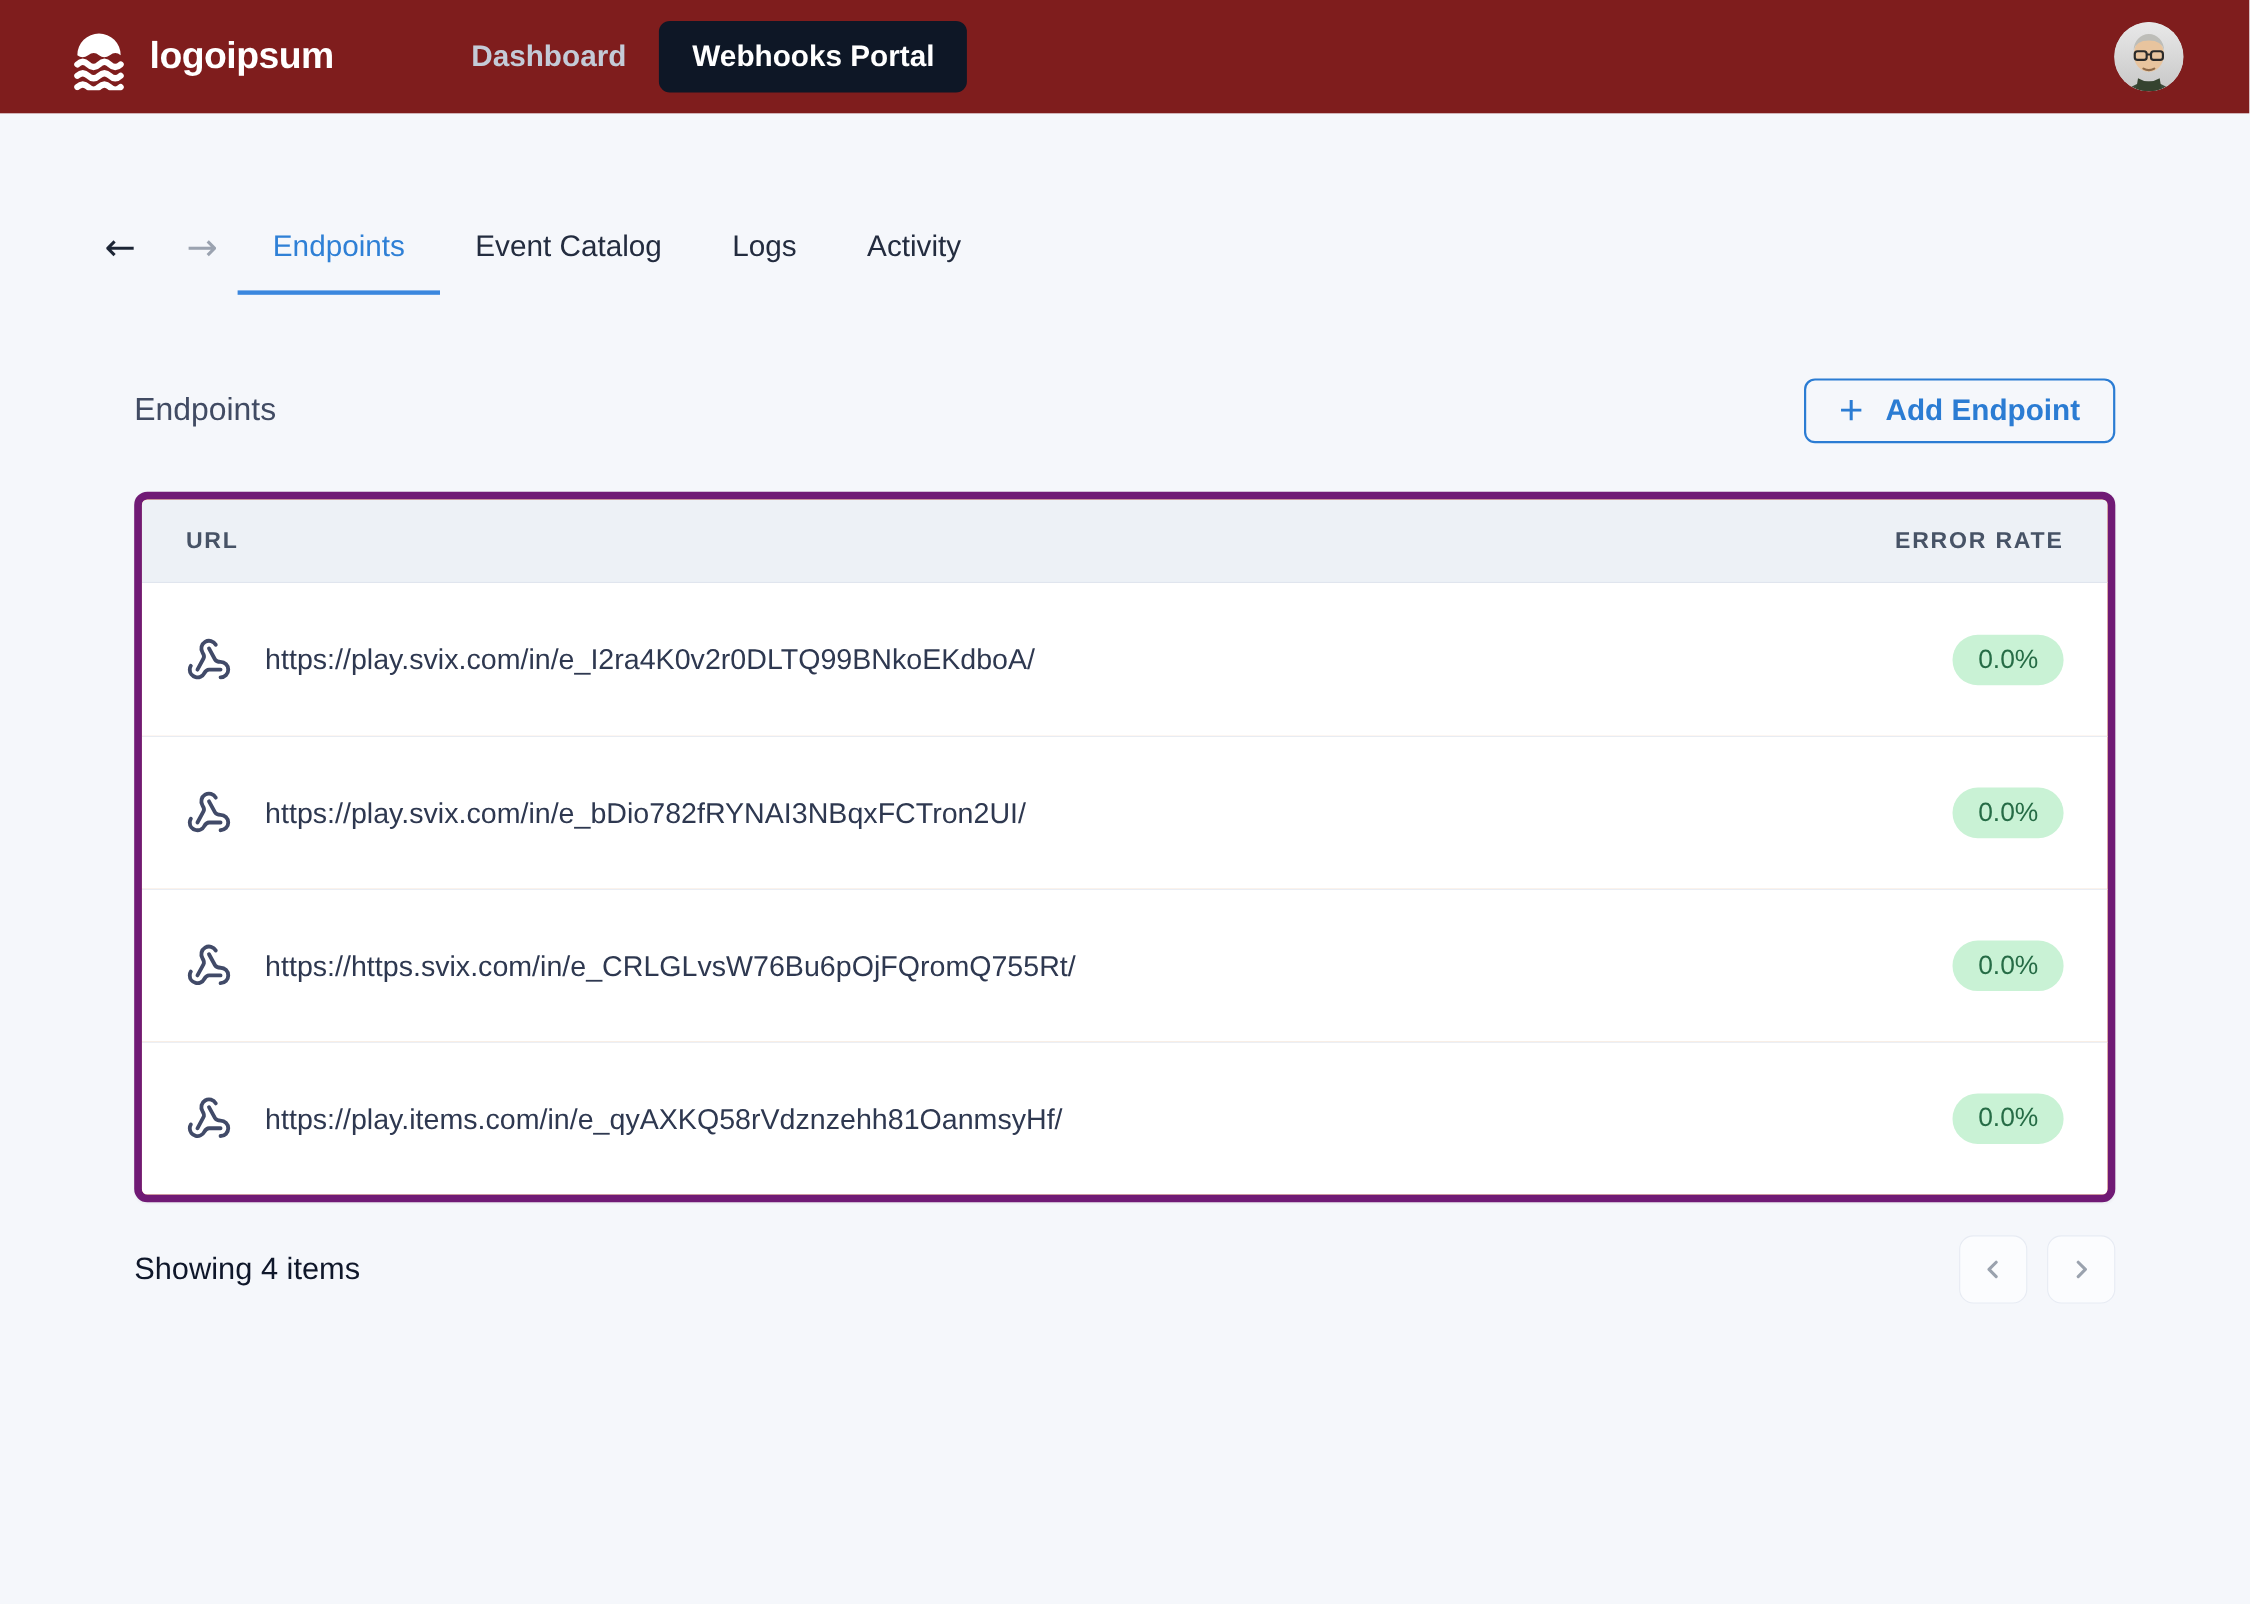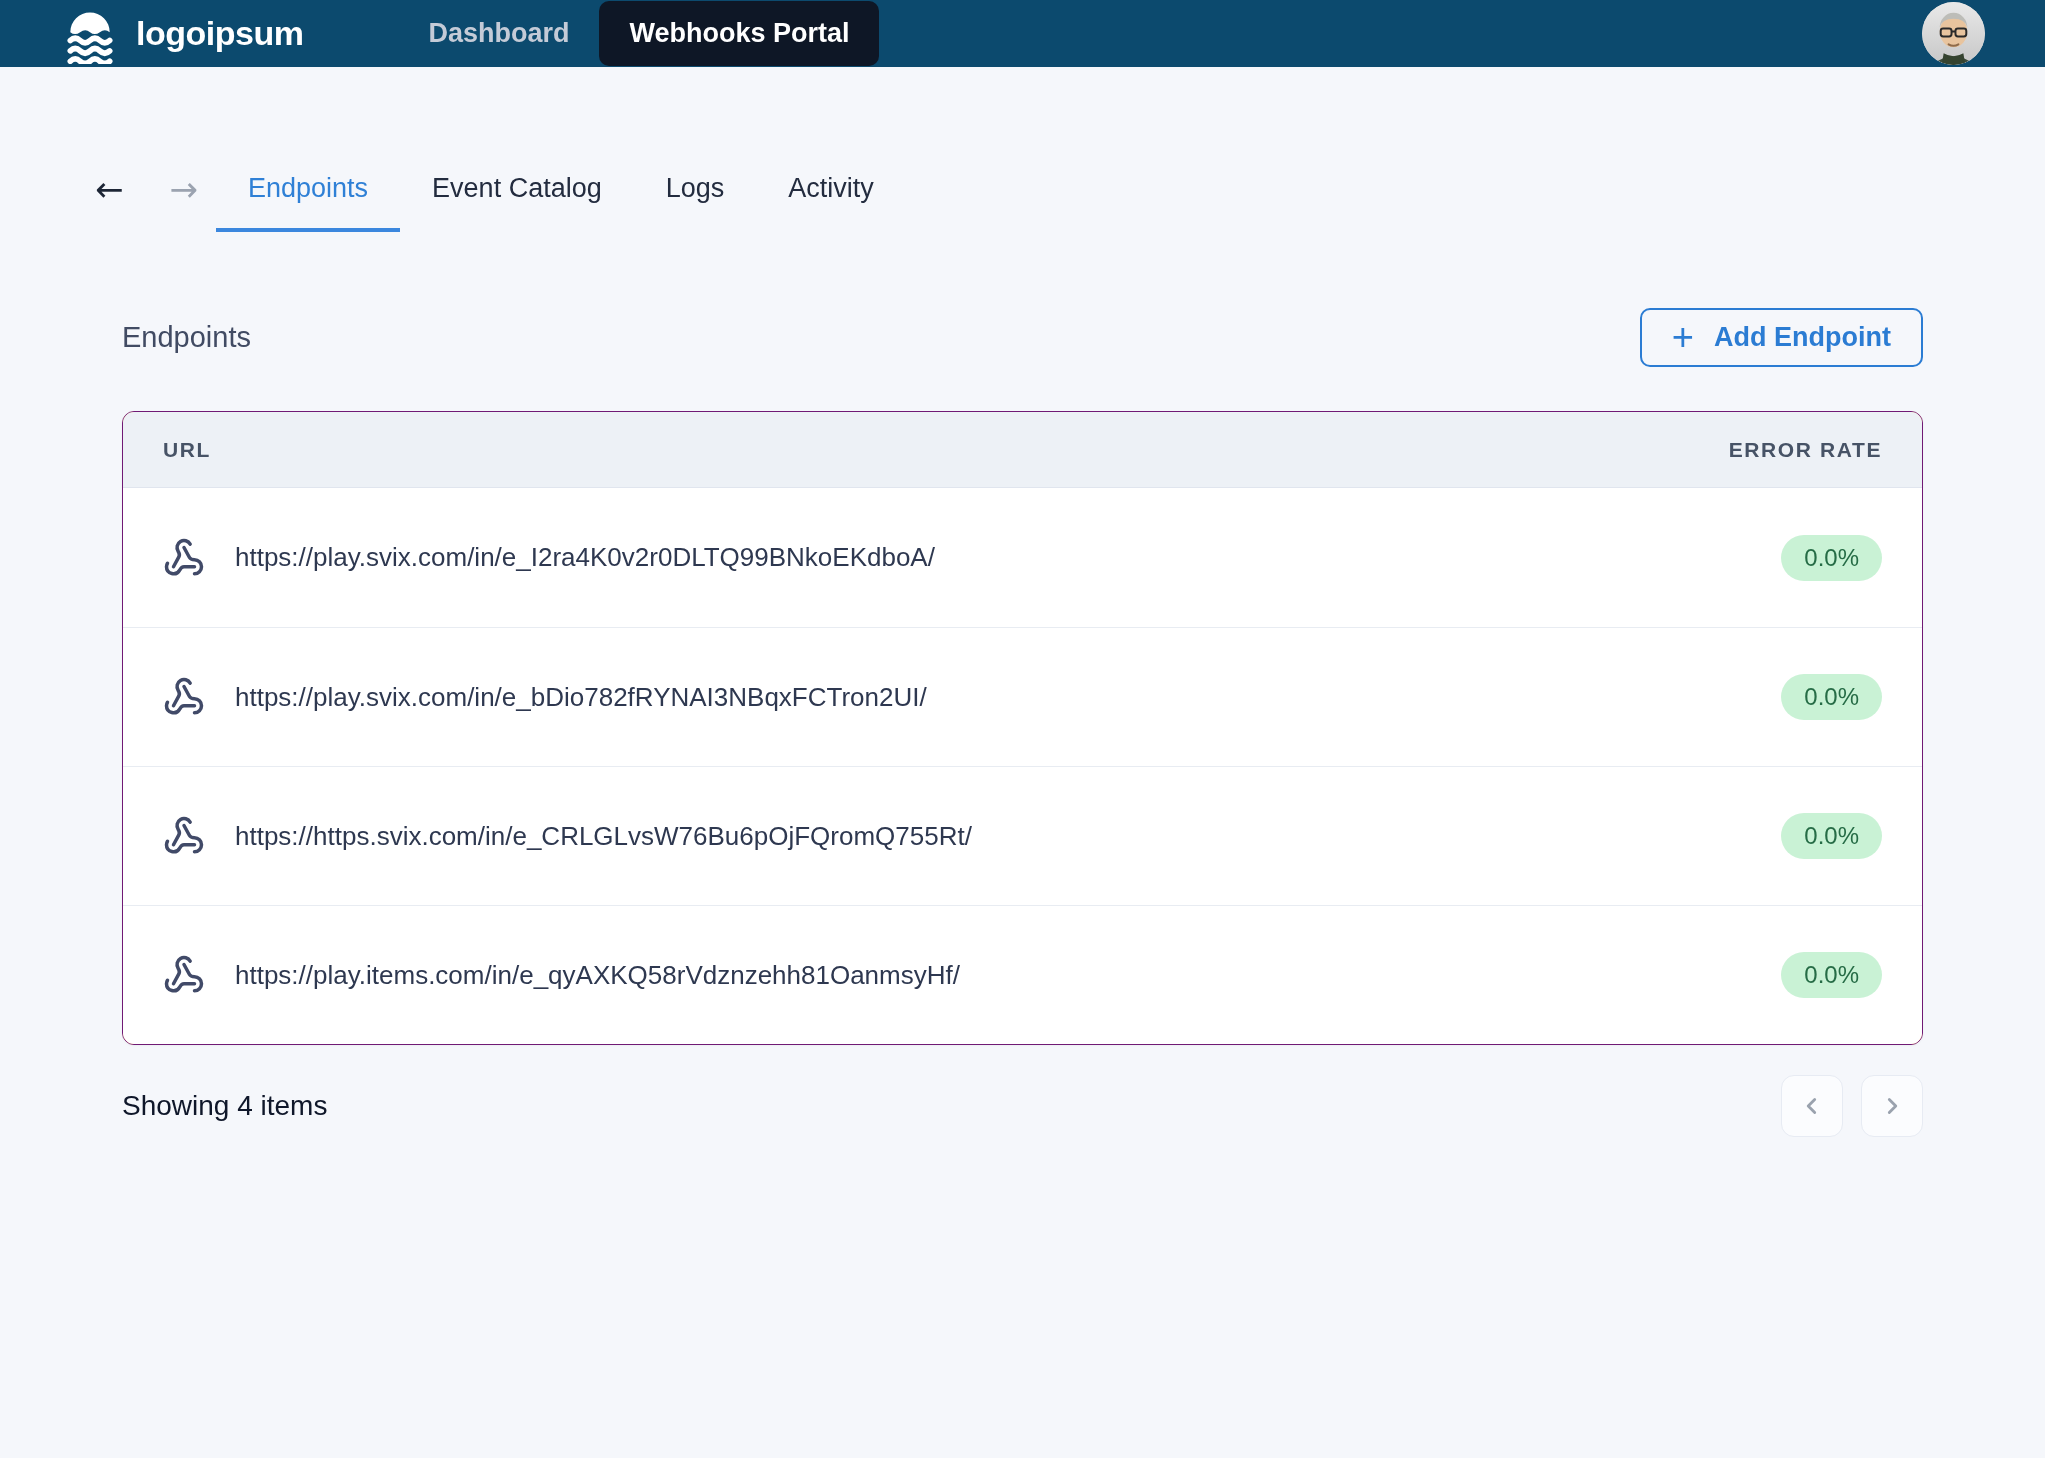--- a/index.html
+++ b/index.html
@@ -6,22 +6,22 @@
   html, body { width: 2045px; height: 1458px; }
   body {
     font-family: "Liberation Sans", "DejaVu Sans", sans-serif;
     background: #f5f7fb;
     overflow: hidden;
     color: #2e3850;
   }
 
   
   .navbar {
-    height: 67px;
-    background: #0c4a6e;
+    height: 103px;
+    background: #7f1d1d;
     display: flex;
     align-items: center;
     padding: 0 60px;
   }
   .brand { display: flex; align-items: center; gap: 16px; }
   .brand svg { width: 60px; height: 60px; }
   .brand-name {
     color: #ffffff;
     font-size: 34px;
     font-weight: 700;
@@ -98,21 +98,21 @@
     font-size: 27px;
     font-weight: 600;
     cursor: pointer;
   }
   .add-btn .plus { font-size: 38px; font-weight: 400; line-height: 0; position: relative; top: -1px; }
 
   
   .table-card {
     margin-top: 44px;
     background: #fdba74;
-    border: 1px solid #701a75;
+    border: 7px solid #701a75;
     border-radius: 12px;
     overflow: hidden;
     box-shadow: 0 1px 2px rgba(25,35,60,0.04);
   }
   .t-head {
     display: flex;
     align-items: center;
     justify-content: space-between;
     height: 76px;
     background: #edf1f6;

